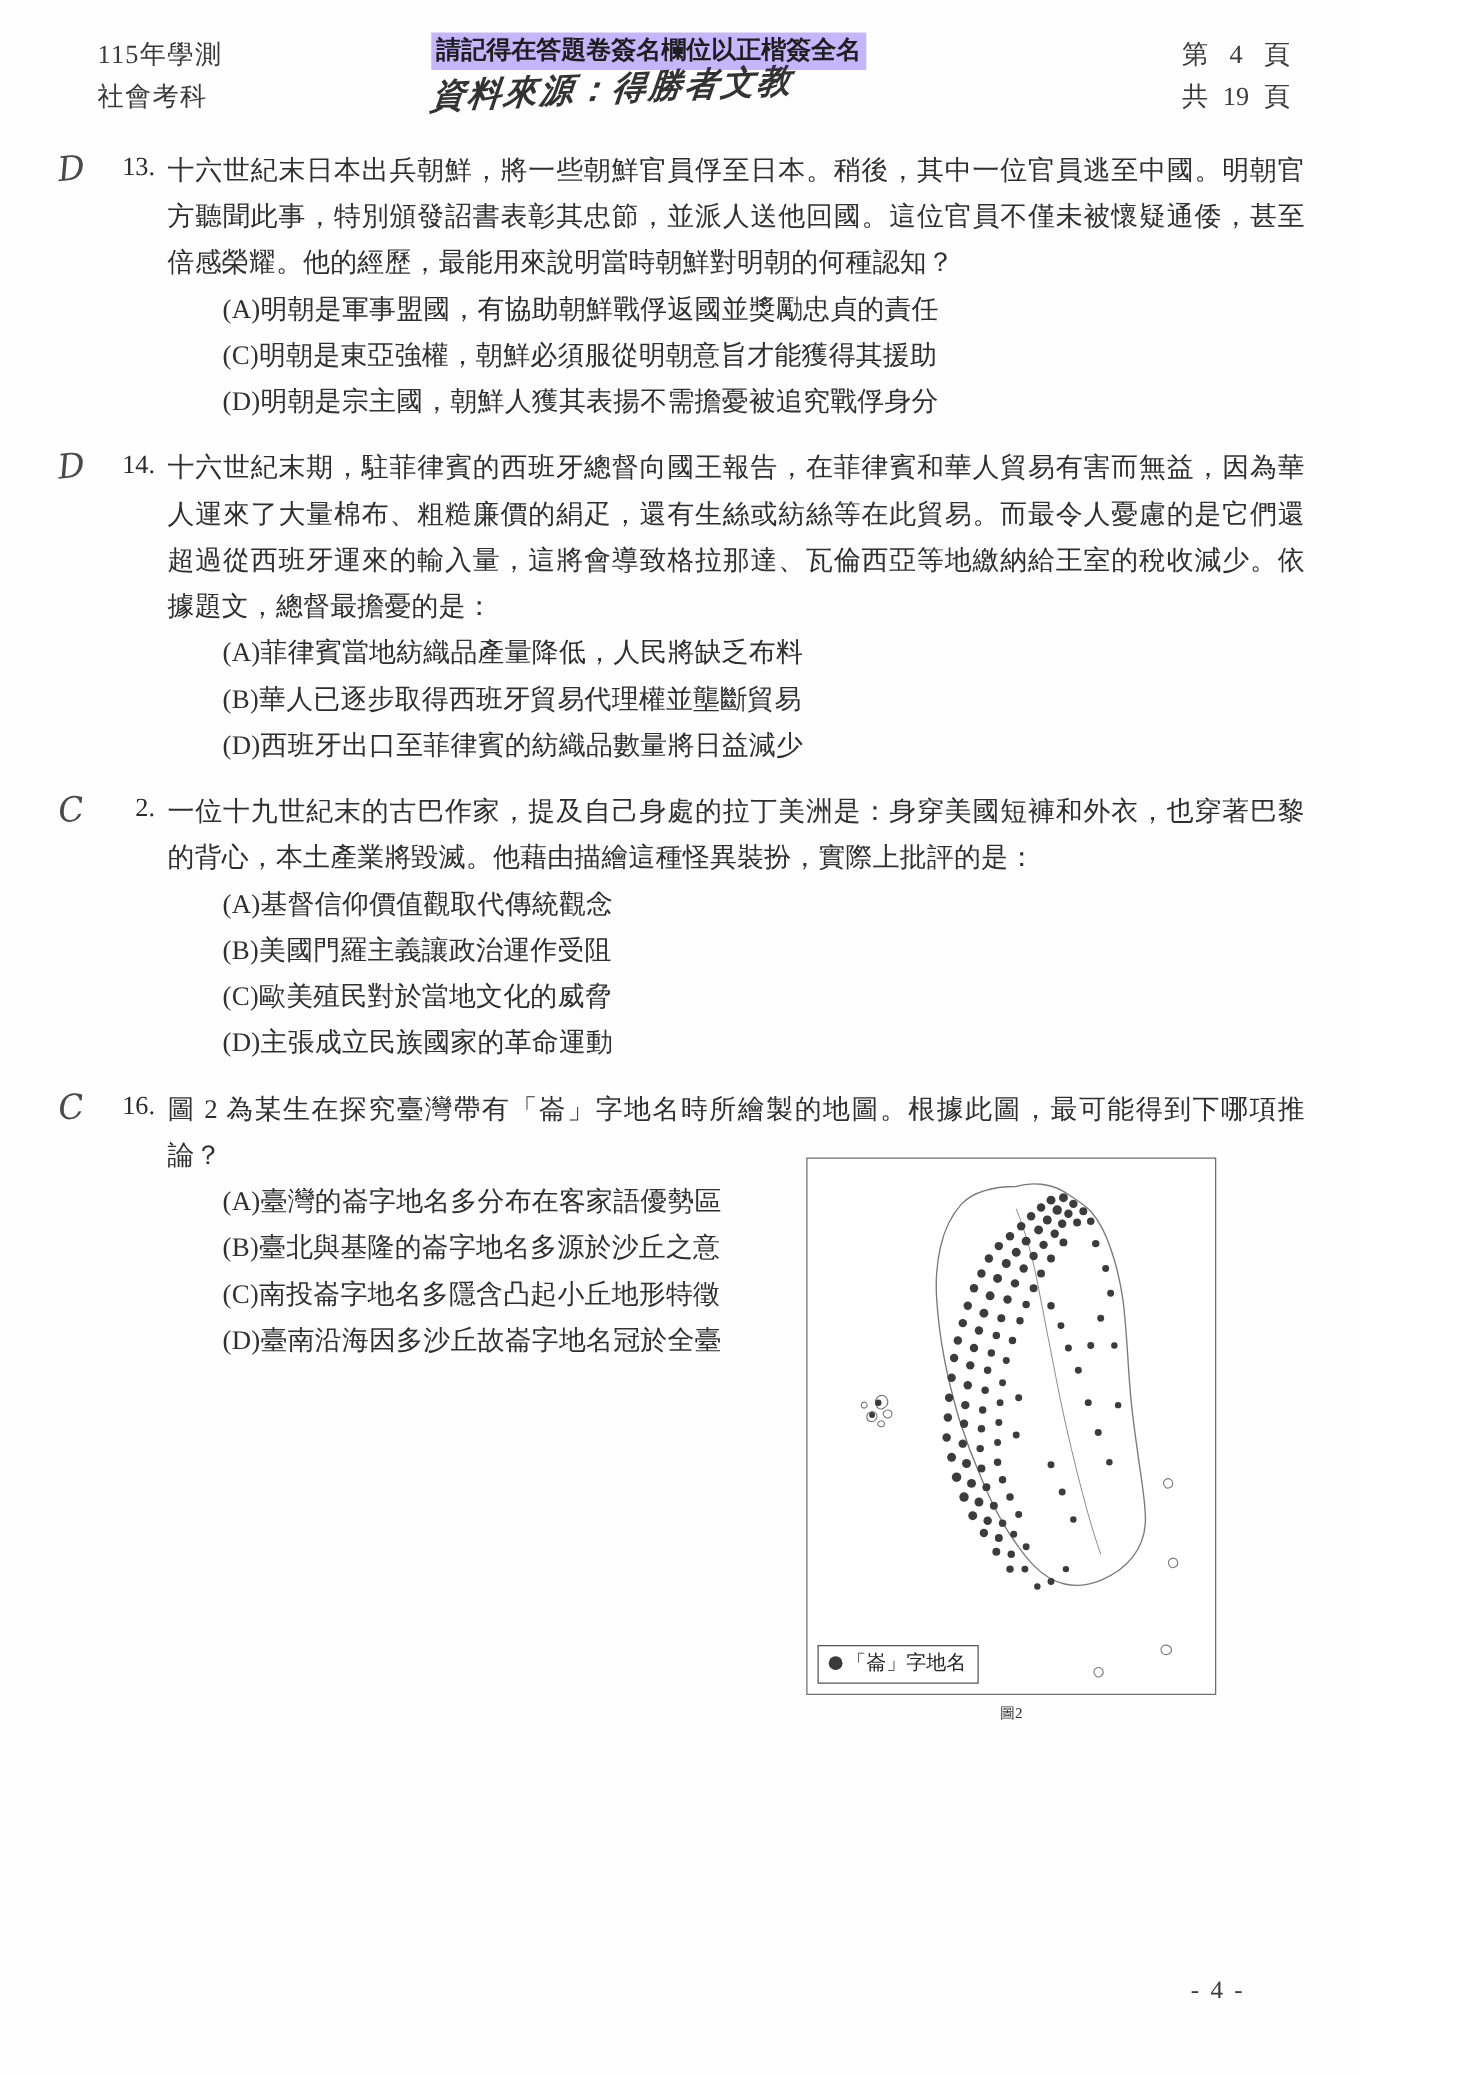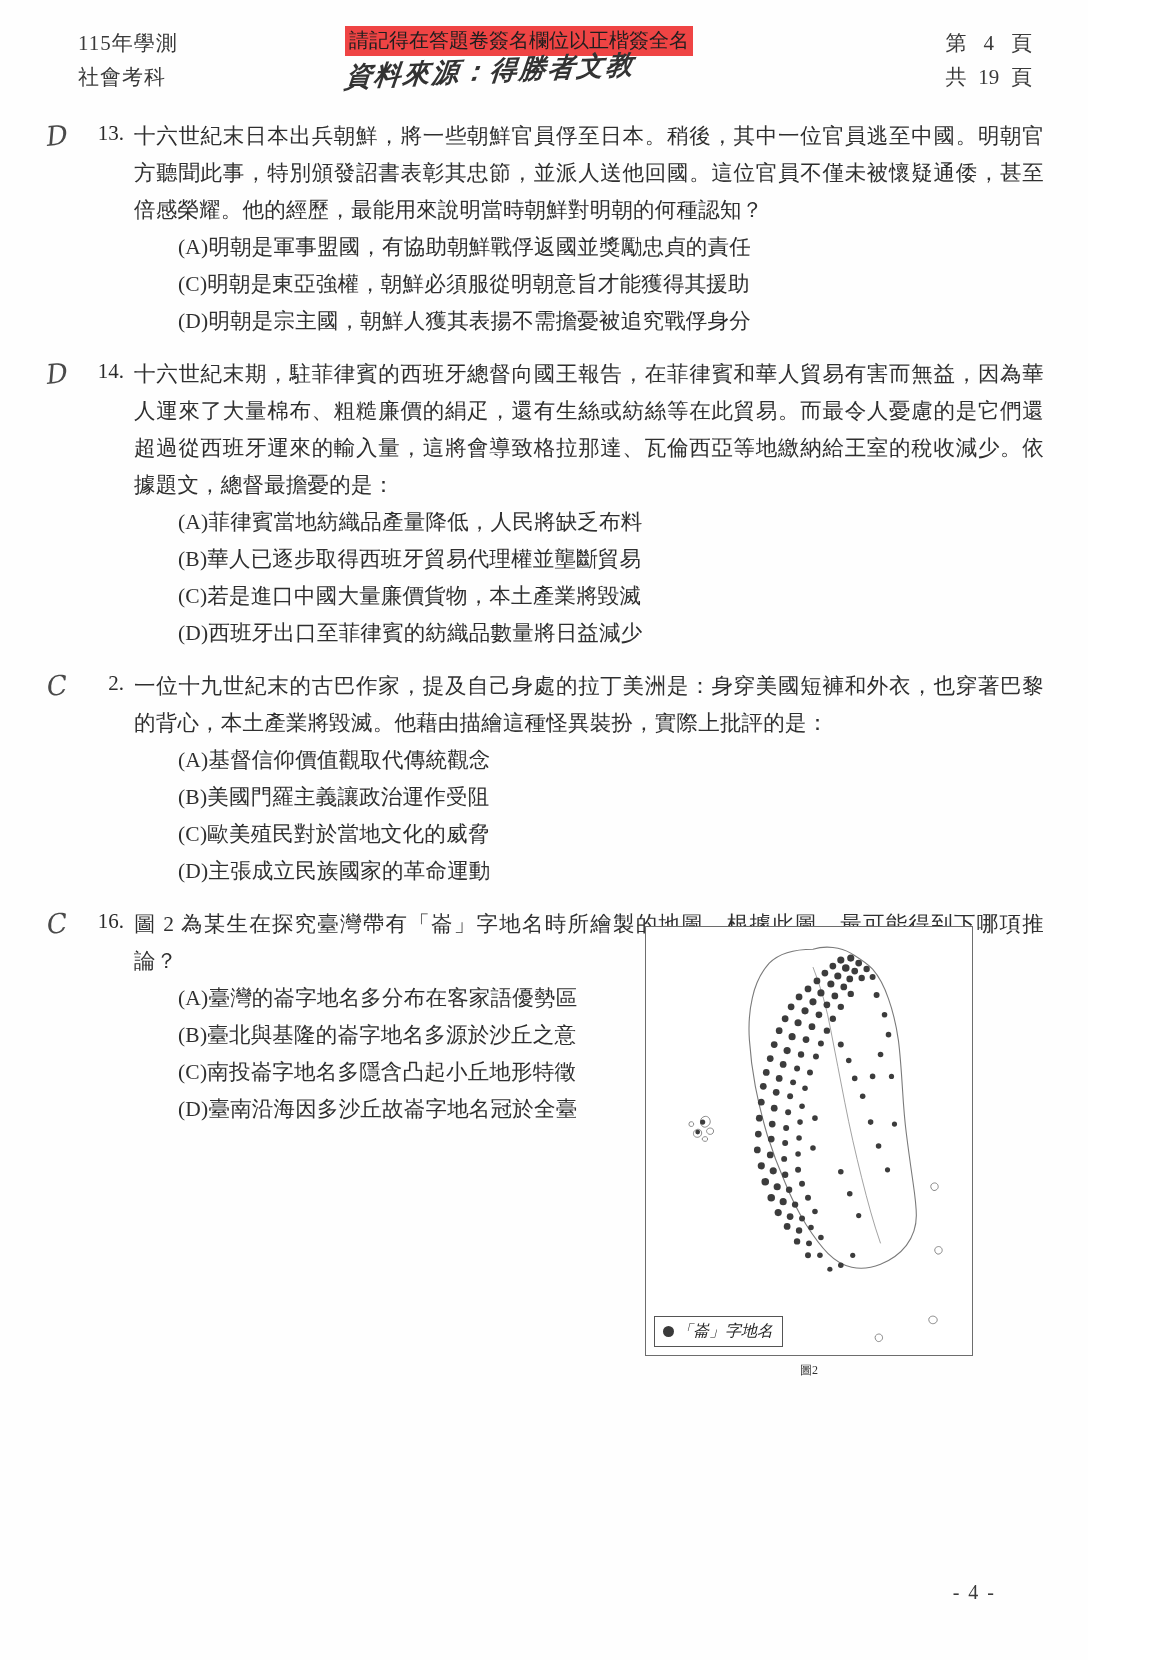--- a/index.html
+++ b/index.html
@@ -39,23 +39,23 @@
   .hdr-left div { white-space: nowrap; }
 
   .hdr-center {
     position: absolute;
     left: 345px;
     top: 0;
     width: 420px;
   }
   .hdr-banner {
     display: inline-block;
-    background: #ef4444;
+    background: #c4b5fd;
     color: #1e1e1e;
-    font-weight: normal;
+    font-weight: bold;
     font-size: 20px;
     line-height: 27px;
     padding: 1px 4px 2px 4px;
     letter-spacing: 0px;
     white-space: nowrap;
   }
   .hdr-handwrite {
     margin-top: 3px;
     font-family: "DejaVu Serif", serif;
     font-size: 27px;
@@ -141,21 +141,20 @@
     top: 926px;
     width: 330px;
   }
   .fig-box {
     position: relative;
     width: 328px;
     height: 430px;
     border: 1.5px solid #6d6d6d;
     background: #ffffff;
     box-sizing: border-box;
-    font-style: italic;
   }
   .fig-svg { display: block; width: 100%; height: 100%; }
 
   .legend-box {
     position: absolute;
     left: 8px;
     bottom: 8px;
     border: 1.3px solid #555;
     background: #fff;
     padding: 3px 9px 4px 8px;
@@ -234,21 +233,20 @@
       </div>
     </div>
 
     <div class="qblock">
       <div class="mark">D</div>
       <div class="qnum">14.</div>
       <div class="qbody">
         <div class="qstem">十六世紀末期，駐菲律賓的西班牙總督向國王報告，在菲律賓和華人貿易有害而無益，因為華人運來了大量棉布、粗糙廉價的絹疋，還有生絲或紡絲等在此貿易。而最令人憂慮的是它們還超過從西班牙運來的輸入量，這將會導致格拉那達、瓦倫西亞等地繳納給王室的稅收減少。依據題文，總督最擔憂的是：</div>
         <div class="opt">(A)菲律賓當地紡織品產量降低，人民將缺乏布料</div>
         <div class="opt">(B)華人已逐步取得西班牙貿易代理權並壟斷貿易</div>
-        <div class="opt">(C)若是進口中國大量廉價貨物，本土產業將毀滅</div>
         <div class="opt">(D)西班牙出口至菲律賓的紡織品數量將日益減少</div>
       </div>
     </div>
 
     <div class="qblock">
       <div class="mark">C</div>
       <div class="qnum">2.</div>
       <div class="qbody">
         <div class="qstem">一位十九世紀末的古巴作家，提及自己身處的拉丁美洲是：身穿美國短褲和外衣，也穿著巴黎的背心，本土產業將毀滅。他藉由描繪這種怪異裝扮，實際上批評的是：</div>
         <div class="opt">(A)基督信仰價值觀取代傳統觀念</div>

